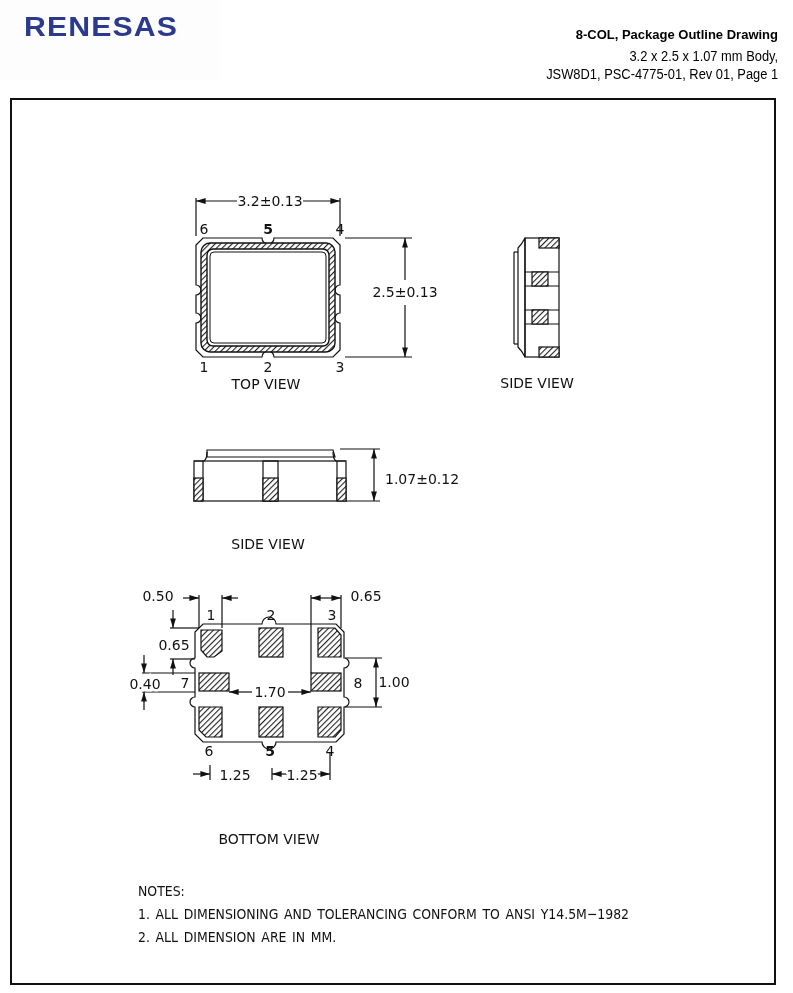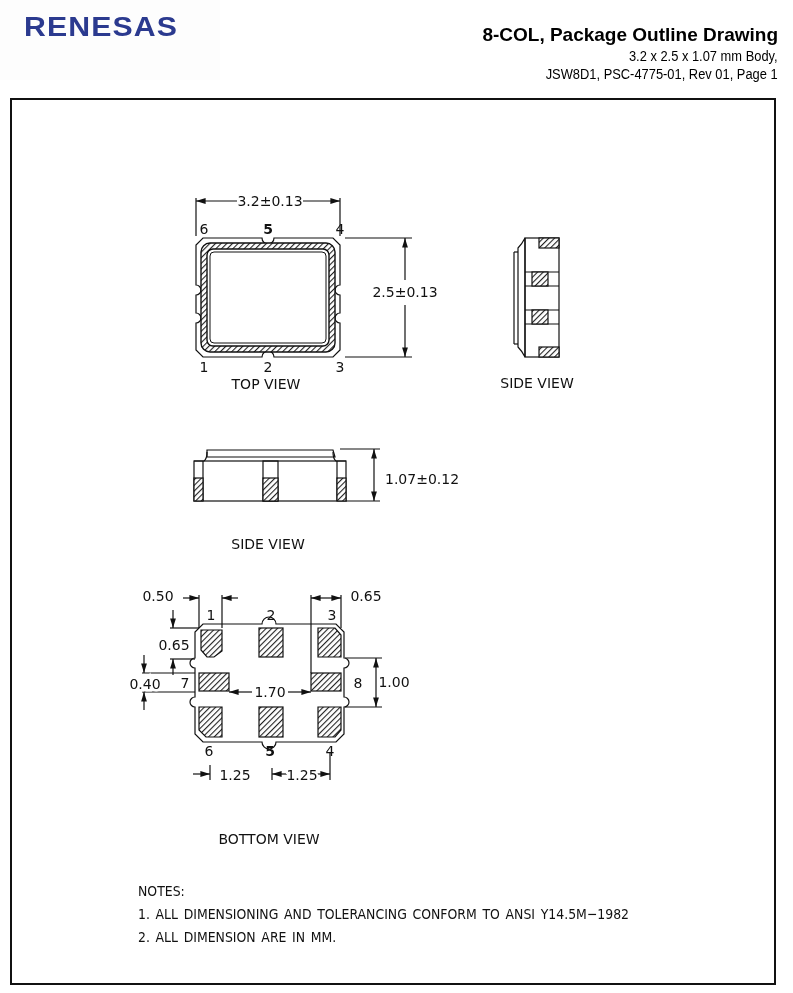--- a/index.html
+++ b/index.html
@@ -1,20 +1,20 @@
 <!DOCTYPE html>
 <html><head>
 <meta charset="utf-8">
 <style>
   html, body { margin: 0; padding: 0; background: #ffffff; }
   body { width: 793px; height: 993px; position: relative; overflow: hidden; font-family: "Liberation Sans", sans-serif; }
   .logo-box { position: absolute; left: 0; top: 0; width: 220px; height: 80px; background: #fdfdfd; }
   .logo { position: absolute; left: 24px; top: 12px; font-family: "Liberation Sans", sans-serif; font-size: 27px; font-weight: bold; color: #2b3a8f; letter-spacing: 1px; transform: scaleX(1.12); transform-origin: left top; }
   .title { position: absolute; right: 15px; top: 23px; text-align: right; }
-  .title .main { font-family: "Liberation Sans", sans-serif; font-weight: bold; font-size: 19px; color: #000; line-height: 24px; }
+  .title .main { font-family: "Liberation Sans", sans-serif; font-weight: bold; font-size: 13px; color: #000; line-height: 24px; }
   .title .sub { font-family: "Liberation Sans", sans-serif; font-size: 14px; color: #000; line-height: 18px; transform: scaleX(0.92); transform-origin: right top; }
   .frame { position: absolute; left: 10px; top: 98px; width: 766px; height: 887px; border: 2px solid #111; box-sizing: border-box; }
   svg { position: absolute; left: 0; top: 0; }
   .cad { font-family: "DejaVu Sans", sans-serif; font-size: 14px; fill: #111; }
   .notes { position: absolute; left: 138px; top: 880px; font-family: "DejaVu Sans", sans-serif; font-size: 14.5px; color: #111; line-height: 23px; transform: scaleX(0.86); transform-origin: left top; white-space: nowrap; word-spacing: 2px; }
 </style>
 </head>
 <body>
 
 <div class="logo-box">

